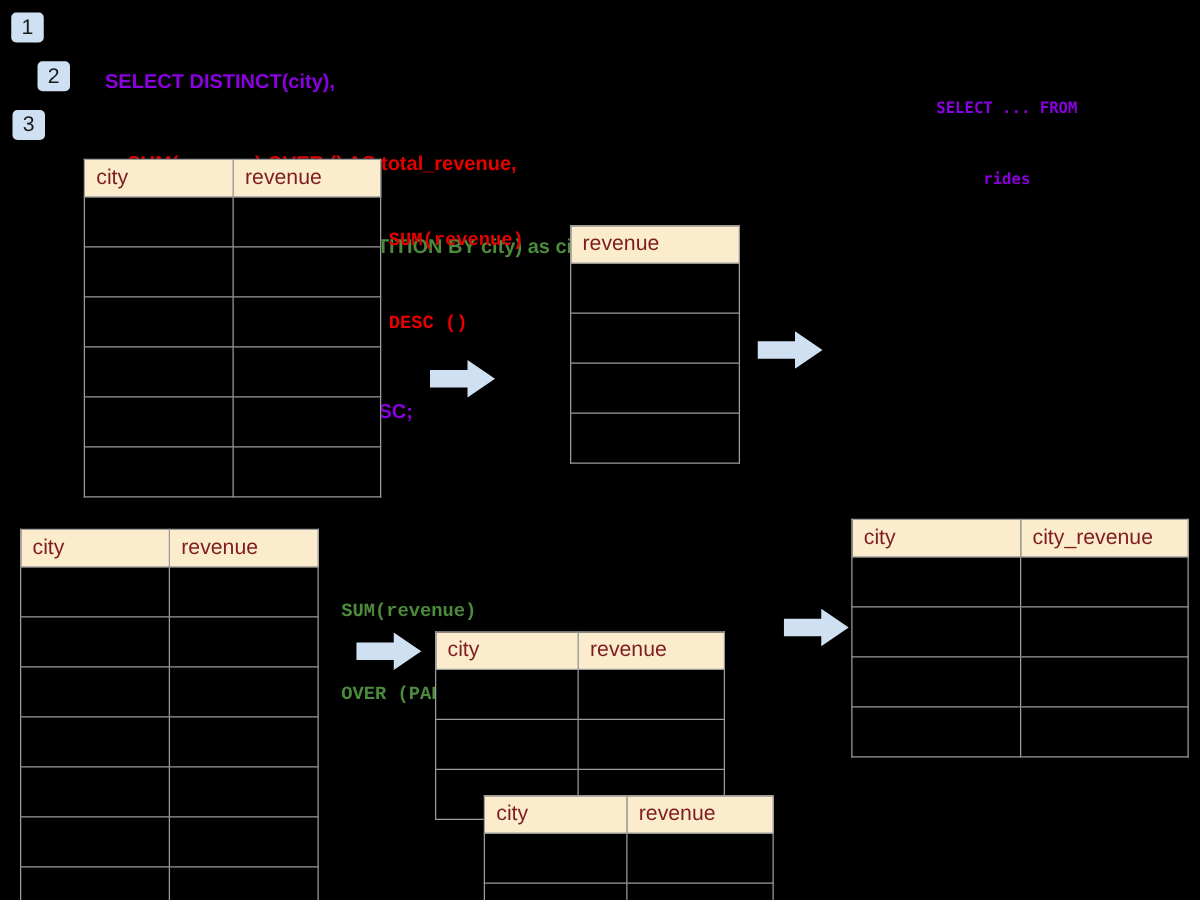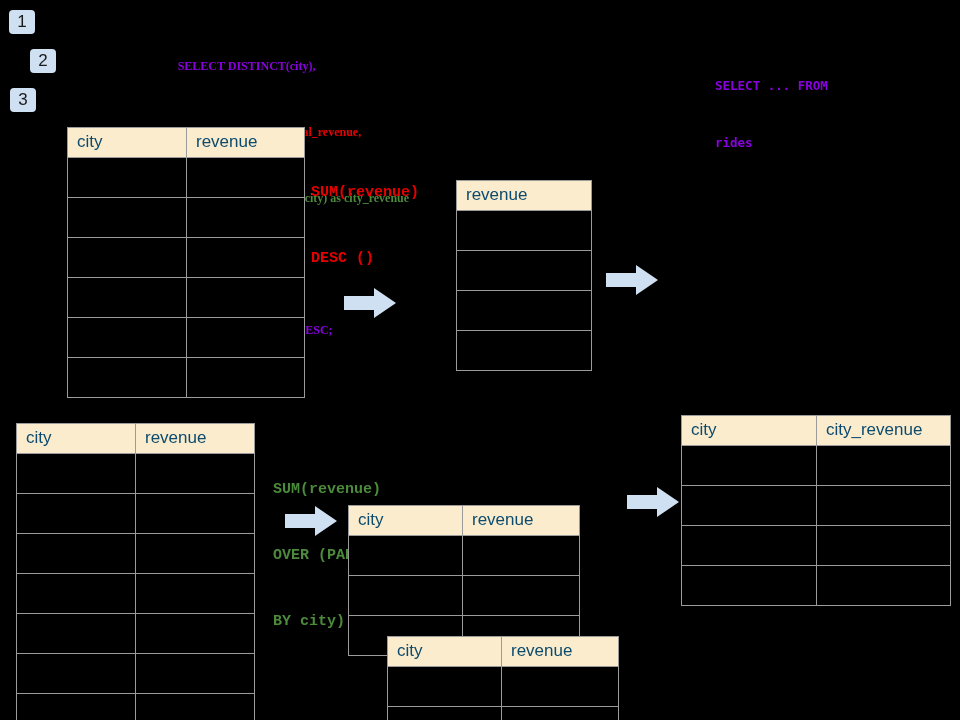--- a/index.html
+++ b/index.html
@@ -27,27 +27,26 @@
     line-height: 24px;
     text-align: center;
     width: 26px;
     height: 24px;
     border-radius: 4px;
   }
 
   
   .sql-block {
     position: absolute;
-    font-family: Liberation Serif, serif;
+    font-family: Liberation Sans, sans-serif;
     font-weight: bold;
-    font-size: 12px;
+    font-size: 16px;
     line-height: 22px;
     white-space: pre;
     letter-spacing: 0px;
-    text-align: center;
   }
   .sql-line { white-space: pre; }
   .c-purple { color: #8a00e0; }
   .c-red    { color: #e60000; }
   .c-green  { color: #4b8b3b; }
 
   .side-note {
     position: absolute;
     font-family: "DejaVu Sans Mono", "Liberation Mono", monospace;
     font-weight: bold;
@@ -75,21 +74,21 @@
     background: #000000;
     border: 1px solid #9b9b9b;
   }
   .tbl th, .tbl td {
     border: 1px solid #9b9b9b;
     padding: 0;
     margin: 0;
   }
   .tbl th {
     background: #fbeccd;
-    color: #0c4a6e;
+    color: #7f1d1d;
     font-family: "Liberation Sans", sans-serif;
     font-weight: normal;
     font-size: 17px;
     text-align: left;
     padding: 4px 0 5px 9px;
     height: 28px;
     box-sizing: border-box;
   }
   .tbl td {
     background: #000000;
@@ -112,34 +111,33 @@
   <div class="step-badge" style="left:10px; top:88px;">3</div>
 
   <div class="sql-block" style="left:84px; top:11px;">
     <div class="sql-line c-purple">SELECT DISTINCT(city),</div>
     <div class="sql-line c-red">    SUM(revenue) OVER () AS total_revenue,</div>
     <div class="sql-line c-green">    SUM(revenue) OVER (PARTITION BY city) as city_revenue</div>
     <div class="sql-line c-purple">  FROM rides</div>
     <div class="sql-line c-purple">  ORDER by city_revenue DESC;</div>
   </div>
 
-  <div class="side-note" style="left:715px; top:38px;">
+  <div class="side-note" style="left:749px; top:38px;text-align:center;">
     <div>SELECT ... FROM</div>
     <div>rides</div>
   </div>
 
   <div class="annot c-red" style="left:311px; top:138px;">
     <div>SUM(revenue)</div>
     <div>DESC ()</div>
   </div>
 
   <div class="annot c-green" style="left:273px; top:435px;">
     <div>SUM(revenue)</div>
     <div>OVER (PARTITION</div>
-    <div>BY city)</div>
   </div>
 
   <table class="tbl" id="tbl-source-top" style="left:67px; top:127px; width:237px;">
     <colgroup>
         <col style="width:119px">
         <col style="width:118px">
       </colgroup>
     <thead>
       <tr>
         <th>city</th>

